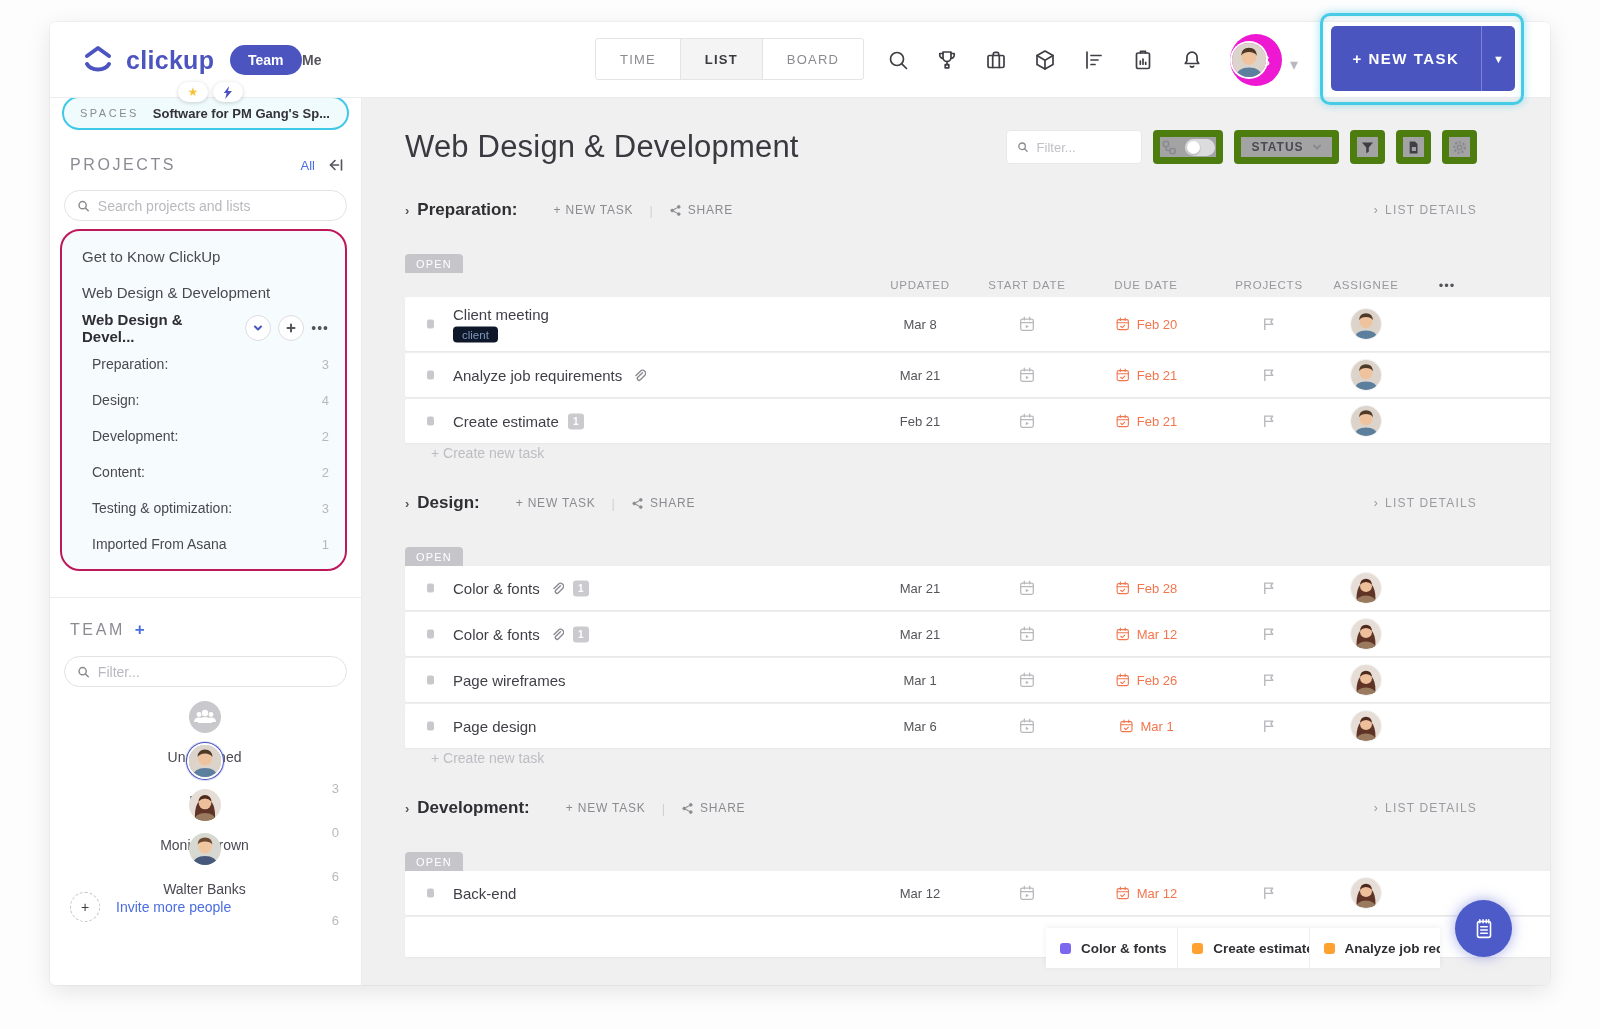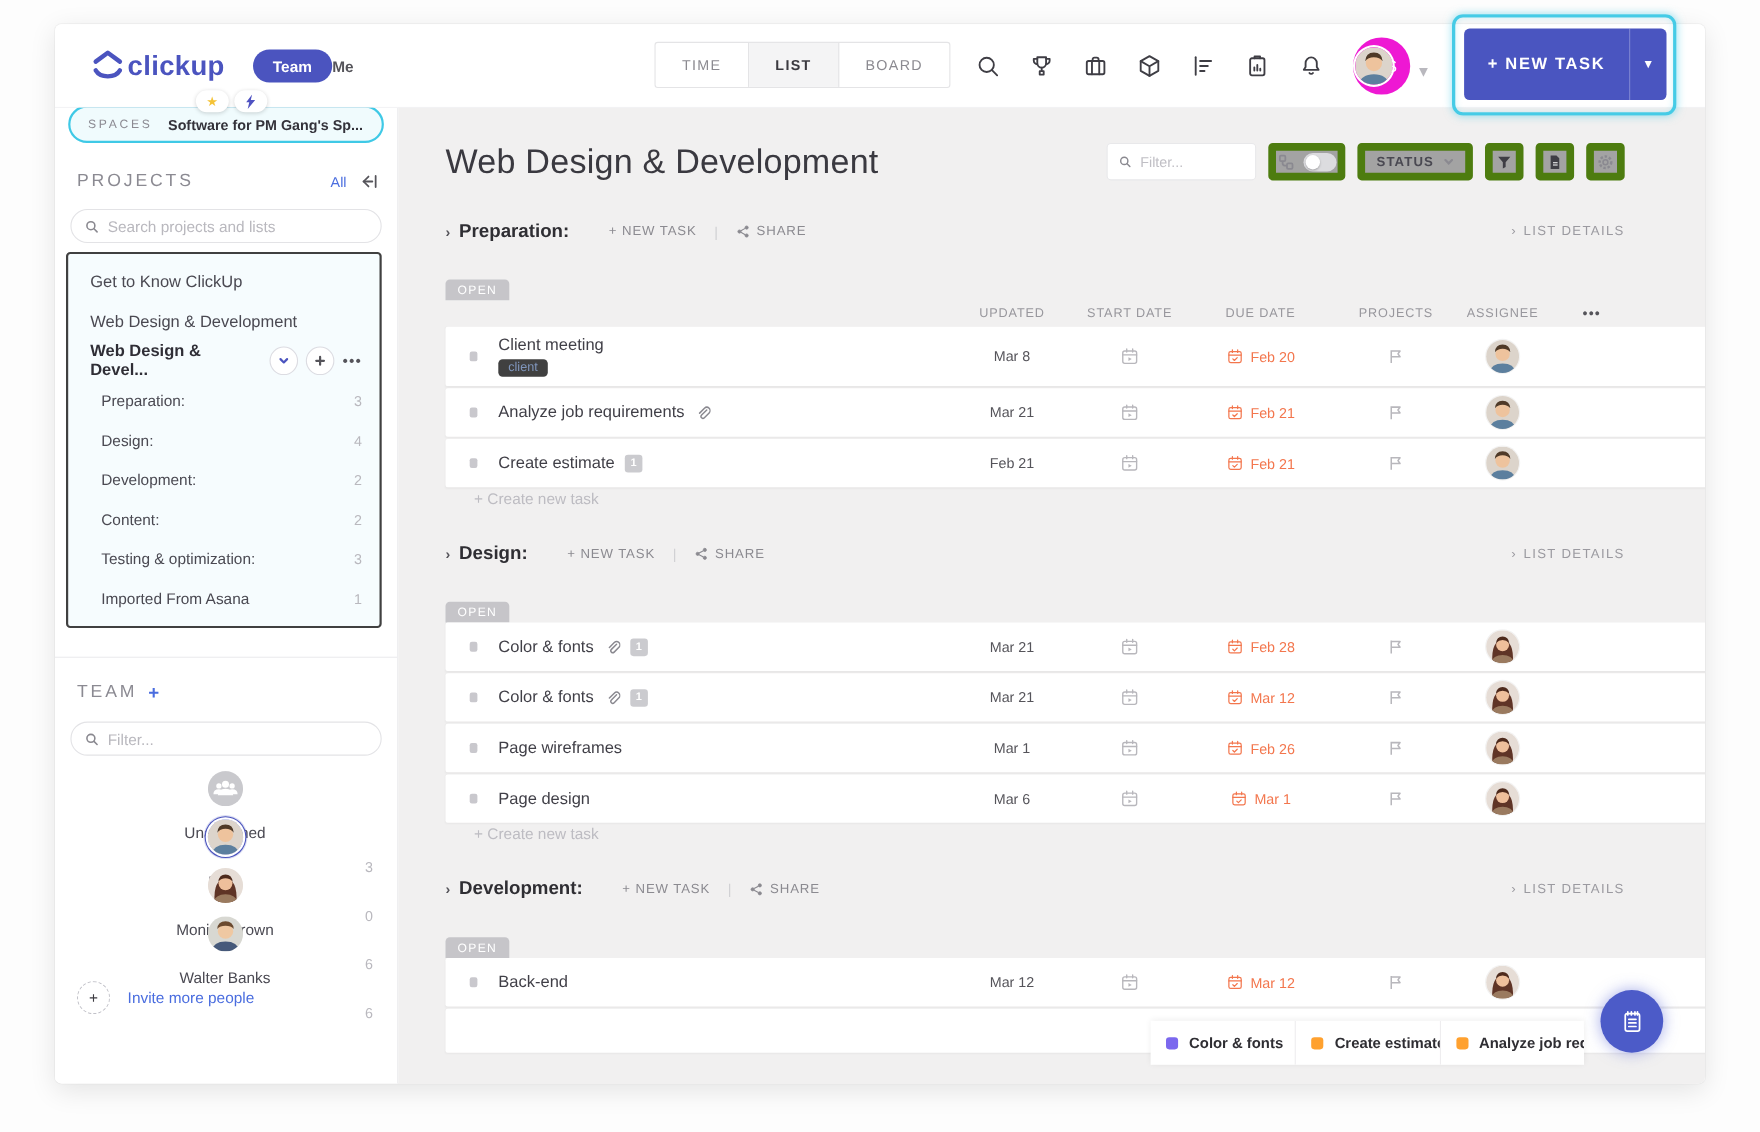--- a/index.html
+++ b/index.html
@@ -3,21 +3,21 @@
 <meta charset="utf-8">
 <style>
   * { margin:0; padding:0; box-sizing:border-box; }
   html,body { width:1600px; height:1029px; background:#fdfdfd; font-family:"Liberation Sans", sans-serif; overflow:hidden; }
   .app { position:absolute; left:50px; top:22px; width:1500px; height:963px; background:#fff;
          border-radius:6px; box-shadow:0 6px 24px rgba(0,0,0,.10), 0 0 0 1px rgba(0,0,0,.03); }
 
   
   .hdr { position:absolute; left:0; top:0; width:100%; height:76px; background:#fff;
          border-bottom:1px solid #ececee; border-radius:6px 6px 0 0; z-index:20; }
-  .logo-wrap { position:absolute; left:30px; top:20px; display:flex; align-items:center; }
+  .logo-wrap { position:absolute; left:30px; top:20px; display:flex; align-items:center; gap:10px; }
   .logo-mark { width:36px; height:36px; }
   .logo-text { font-size:25px; font-weight:bold; color:#4b54bf; letter-spacing:.3px; }
   .team-pill { position:absolute; left:180px; top:23px; height:30px; padding:0 18px; border-radius:15px;
                background:#4b54bf; color:#fff; font-size:14px; font-weight:bold; display:flex; align-items:center; }
   .me-label { position:absolute; left:252px; top:23px; height:30px; display:flex; align-items:center;
               color:#55545a; font-size:14px; font-weight:bold; }
   .view-tabs { position:absolute; left:545px; top:16px; height:42px; display:flex;
                border:1px solid #e4e4e6; border-radius:3px; background:#fff; }
   .view-tab { padding:0 24px; display:flex; align-items:center; font-size:13px; letter-spacing:1.2px;
               color:#8b8a90; border-right:1px solid #e4e4e6; cursor:default; }
@@ -55,21 +55,21 @@
   .proj-head { margin:26px 16px 0 20px; display:flex; align-items:center; }
   .side-cap { font-size:16px; letter-spacing:2.6px; color:#8b8a92; }
   .all-link { margin-left:auto; font-size:13px; color:#4a6ddf; margin-right:12px; cursor:pointer; }
   .collapse-ic { width:18px; height:18px; color:#55545a; cursor:pointer; }
   .collapse-ic svg { width:100%; height:100%; stroke:currentColor; fill:none; stroke-width:1.6; stroke-linecap:round; stroke-linejoin:round; }
   .side-search { margin:16px 14px 0 14px; height:31px; border:1px solid #e3e3e6; border-radius:16px;
                  display:flex; align-items:center; padding:0 12px; gap:8px; background:#fff; }
   .side-search svg { width:14px; height:14px; stroke:#8a8990; fill:none; stroke-width:1.8; stroke-linecap:round; }
   .side-search input { border:none; outline:none; font-size:14px; color:#4a4952; width:100%; font-family:inherit; background:transparent; }
   .side-search input::placeholder { color:#b9b8be; }
-  .projects-box { margin:8px 14px 0 10px; border:2px solid #404040; border-radius:4px; background:#f6fcfe; padding:7px 0; }
+  .projects-box { margin:8px 14px 0 10px; border:2px solid #be185d; border-radius:20px; background:#f6fcfe; padding:7px 0; }
   .proj-item { height:36px; display:flex; align-items:center; padding:0 16px 0 20px; font-size:15px; color:#4a4952; cursor:pointer; }
   .proj-item.indent { padding-left:30px; font-size:14px; }
   .proj-item.bold .p-label { font-weight:bold; color:#2f2e36; }
   .p-count { margin-left:auto; font-size:13px; color:#b9b8be; }
   .p-controls { display:flex; align-items:center; gap:7px; margin-left:10px; }
   .circle-btn { width:26px; height:26px; border-radius:50%; border:1px solid #dcdce2; background:#fff;
                 display:flex; align-items:center; justify-content:center; cursor:pointer; }
   .circle-btn svg { width:12px; height:12px; stroke-width:2; fill:none; stroke-linecap:round; stroke-linejoin:round; }
   .dots { color:#55545a; font-size:14px; letter-spacing:1px; cursor:pointer; }
   .side-div { margin:26px 0 0 0; height:1px; background:#ececee; }
@@ -135,21 +135,21 @@
   .task-row.partial { height:40px; margin-top:2px; }
   .t-status { position:absolute; left:22px; top:50%; transform:translateY(-50%); width:7px; height:9px;
               border-radius:2px; background:#c9c8cd; }
   .t-main { position:absolute; left:48px; top:50%; transform:translateY(-50%); }
   .t-titleline { display:flex; align-items:center; gap:9px; }
   .t-title { font-size:15px; color:#403f47; cursor:pointer; }
   .t-clip { width:15px; height:15px; color:#8a8990; }
   .t-clip svg { width:100%; height:100%; stroke:currentColor; fill:none; stroke-width:1.6; stroke-linecap:round; stroke-linejoin:round; }
   .t-badge { min-width:16px; height:16px; background:#cbcbcf; border-radius:3px; color:#fff; font-size:10px;
              font-weight:bold; display:flex; align-items:center; justify-content:center; padding:0 4px; }
-  .t-tag { display:inline-block; margin-top:4px; background:#404040; color:#7f95bb; font-size:11.5px;
+  .t-tag { display:inline-block; margin-top:4px; background:#0f172a; color:#7f95bb; font-size:11.5px;
            padding:2px 9px; border-radius:4px; }
   .cell { position:absolute; top:50%; transform:translate(-50%,-50%); display:flex; align-items:center; gap:6px; }
   .t-upd { font-size:13px; color:#55545a; }
   .cal-ic { width:18px; height:18px; color:#b8b7bc; cursor:pointer; }
   .cal-ic svg { width:100%; height:100%; stroke:currentColor; fill:none; stroke-width:1.4; stroke-linecap:round; stroke-linejoin:round; }
   .due-cell { color:#f3764d; font-size:13px; cursor:pointer; }
   .due-cell .cal-ic { width:16px; height:16px; color:#f3764d; }
   .flag-ic { width:15px; height:15px; color:#b8b7bc; cursor:pointer; }
   .flag-ic svg { width:100%; height:100%; stroke:currentColor; fill:none; stroke-width:1.5; stroke-linejoin:round; }
   .row-avatar { width:30px; height:30px; border-radius:50%; overflow:hidden; cursor:pointer; box-shadow:0 0 0 1px rgba(0,0,0,.05); }

